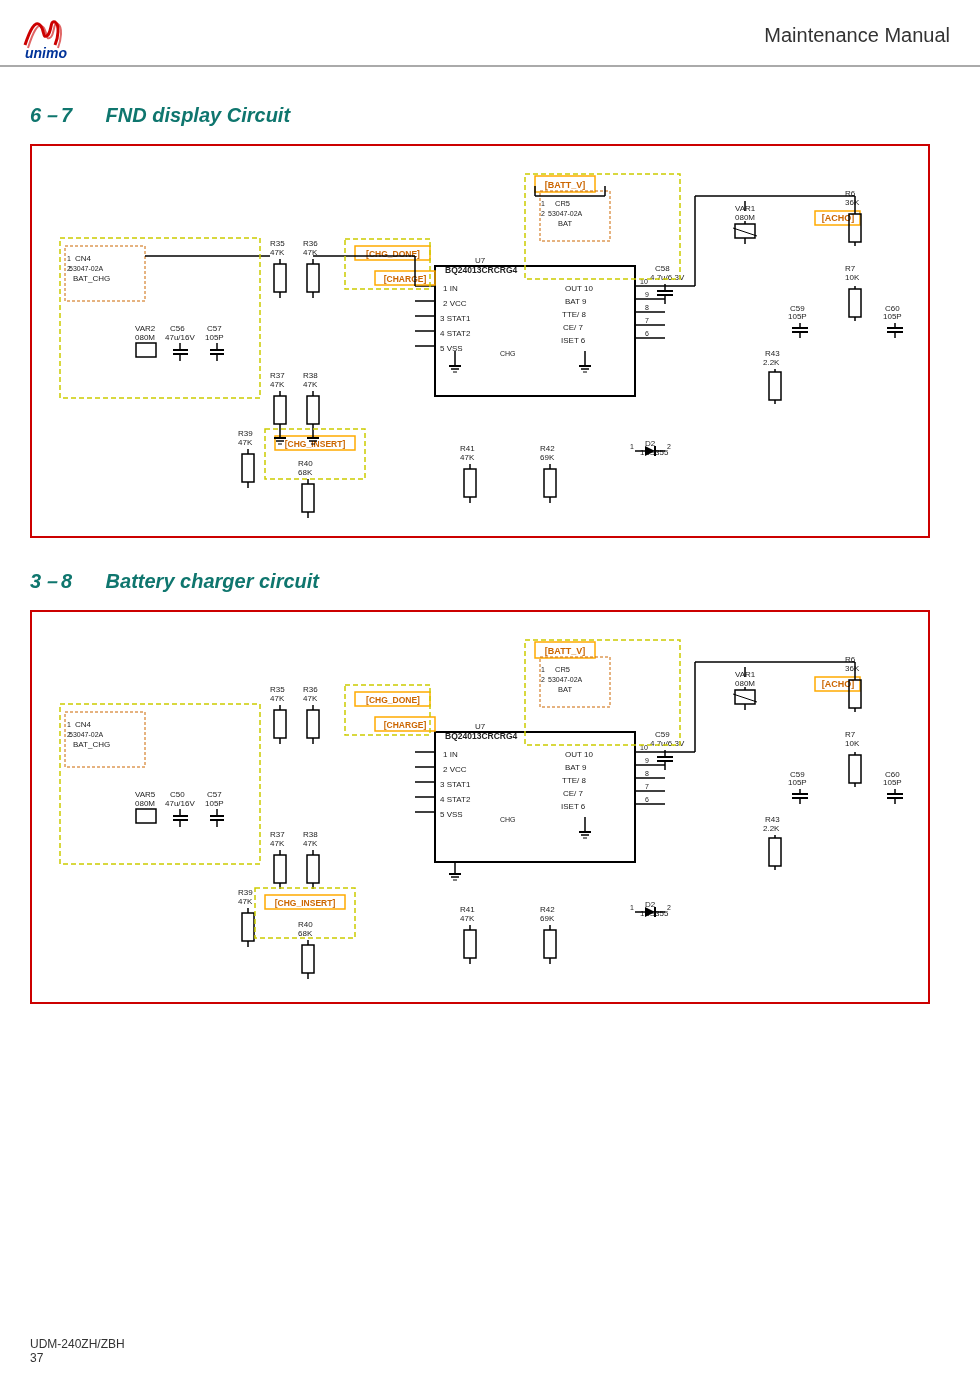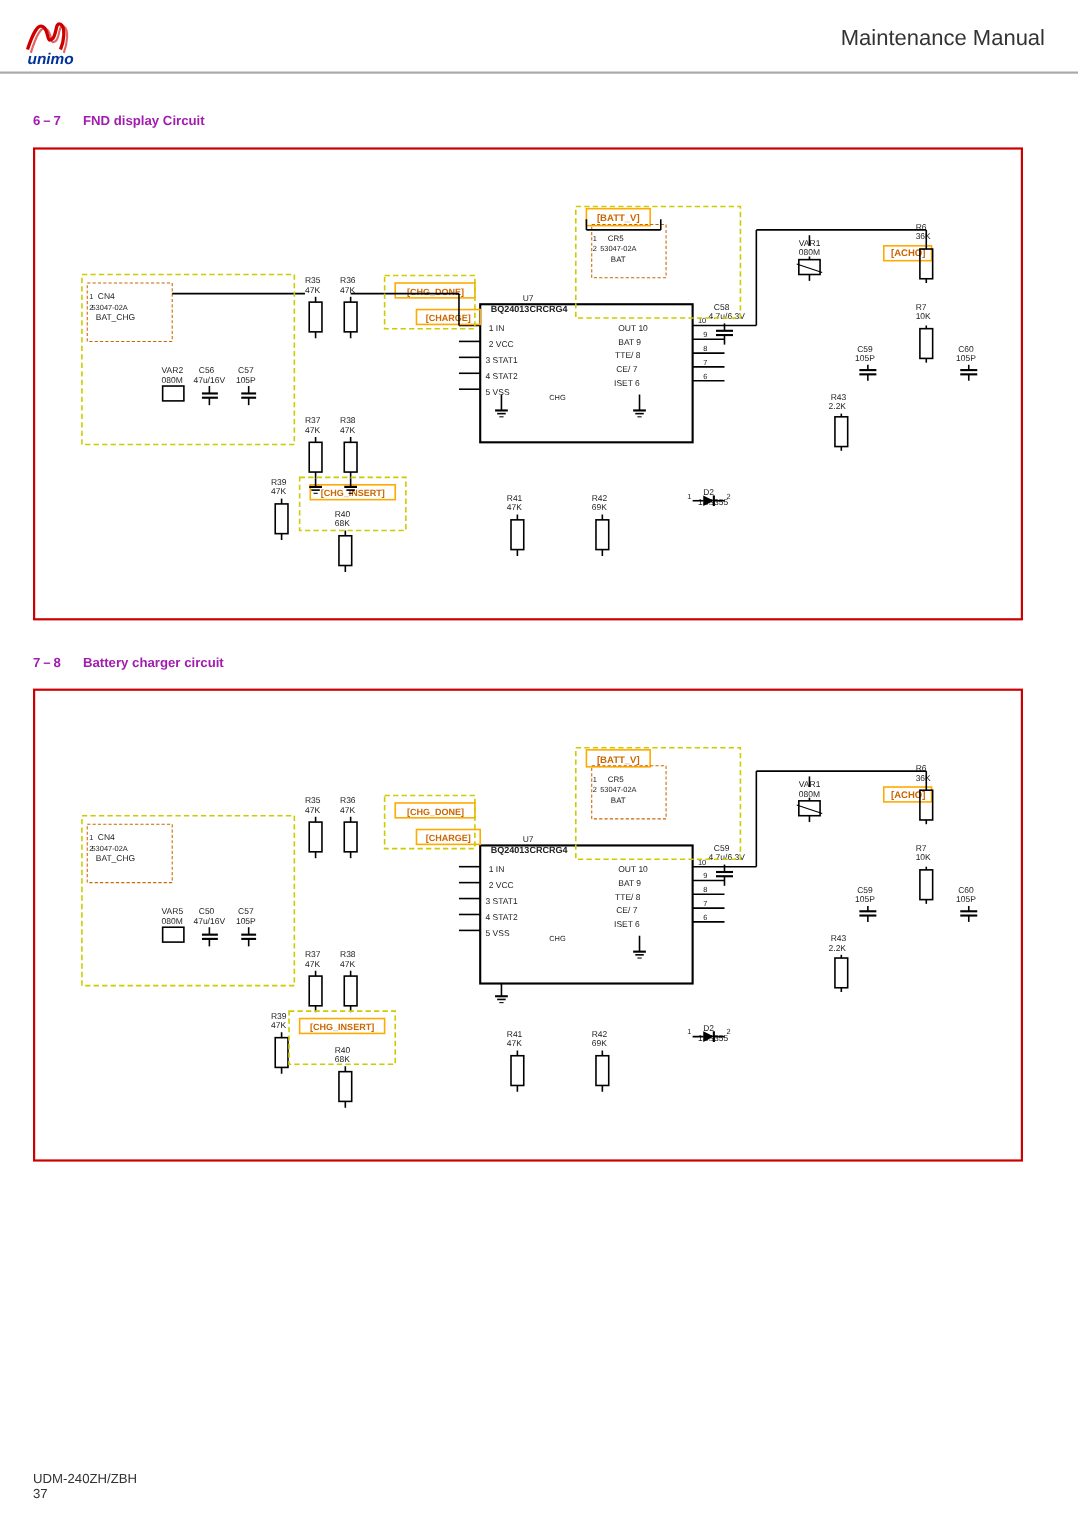--- a/index.html
+++ b/index.html
@@ -28,33 +28,34 @@
       font-size: 20px;
       color: #333;
     }
 
     
     .main {
       padding: 20px 30px 20px 30px;
     }
 
     .section-heading {
-      font-size: 12px;
+      font-size: 20px;
       font-weight: bold;
       margin-bottom: 15px;
       margin-top: 15px;
-      color: #a21caf;
+      color: #0f766e;
+      font-style: italic;
     }
 
     
     .circuit-box {
       border: 2px solid #cc0000;
       background: #fff;
       margin-bottom: 30px;
-      padding: 28px;
+      padding: 10px;
       position: relative;
       width: 900px;
     }
 
     .circuit-svg {
       width: 100%;
       display: block;
     }
 
     
@@ -330,21 +331,21 @@
       <rect x="480" y="18" width="155" height="105" fill="none" stroke="#cccc00" stroke-width="1.5" stroke-dasharray="5,3"></rect>
 
       <rect x="300" y="83" width="85" height="50" fill="none" stroke="#cccc00" stroke-width="1.5" stroke-dasharray="5,3"></rect>
 
       <rect x="220" y="273" width="100" height="50" fill="none" stroke="#cccc00" stroke-width="1.5" stroke-dasharray="5,3"></rect>
 
     </svg>
   </div>
 
   <div class="section-heading">
-    <span>7－8</span>
+    <span>3－8</span>
     &nbsp;&nbsp;&nbsp;&nbsp;
     <span>Battery charger circuit</span>
   </div>
 
   <div class="circuit-box">
     <svg class="circuit-svg" viewBox="0 0 870 370" width="870" height="370">
 
       <rect x="0" y="0" width="870" height="370" fill="#fff"></rect>
 
       <rect x="490" y="20" width="60" height="16" fill="none" stroke="#ffaa00" stroke-width="1.5"></rect>

